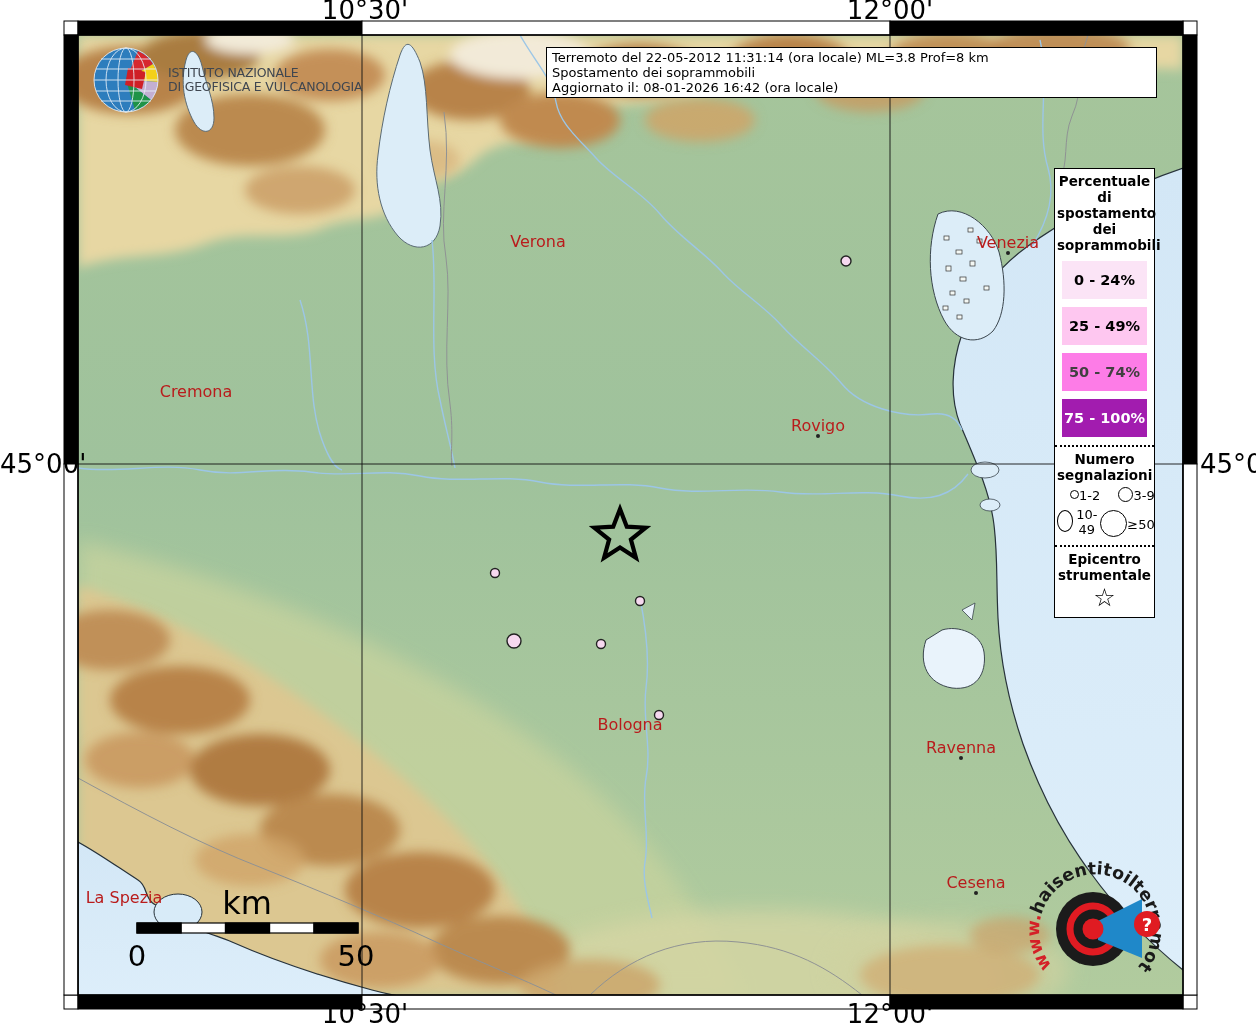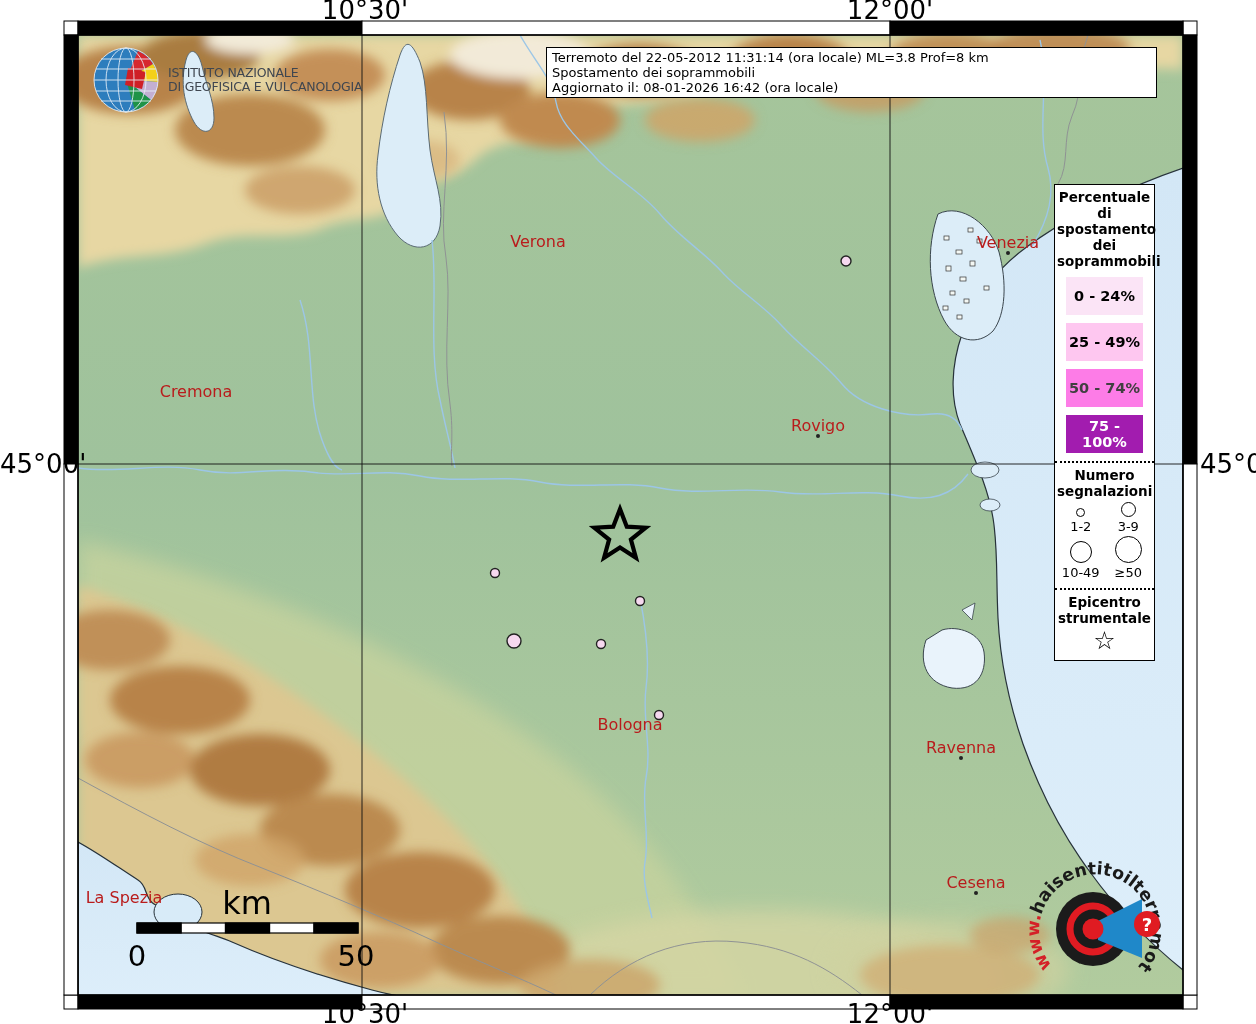--- a/index.html
+++ b/index.html
@@ -16,27 +16,27 @@
   #info-box{position:absolute;left:546px;top:47px;width:611px;box-sizing:border-box;
             background:#fff;border:1px solid #000;padding:2px 5px;font-size:13px;line-height:15px;}
   
   #ingv{position:absolute;left:92px;top:46px;display:flex;align-items:center;}
   #ingv-text{margin-left:8px;font-size:12.5px;line-height:14px;color:#3f4650;letter-spacing:-0.2px;}
   
   .city-label{position:absolute;transform:translate(-50%,-50%);font-size:16px;color:#b91c1c;white-space:nowrap;}
   .city-dot{position:absolute;width:4px;height:4px;background:#222;border-radius:50%;transform:translate(-50%,-50%);}
   
   #legend{position:absolute;left:1054px;top:168px;width:101px;box-sizing:border-box;background:#fff;
-          border:1.5px solid #000;text-align:center;padding:4px 2px 6px 2px;margin-top:16px;}
+          border:1.5px solid #000;text-align:center;padding:4px 2px 6px 2px;}
   .lg-title{font-weight:bold;font-size:13.5px;line-height:16px;}
-  .swatch{width:77px;height:38px;margin:8px auto 0 auto;display:flex;align-items:center;justify-content:center;
+  .swatch{width:85px;height:38px;margin:8px auto 0 auto;display:flex;align-items:center;justify-content:center;
           font-weight:bold;font-size:14.5px;}
   .lg-sep{border-top:2px dotted #000;margin:8px -2px 4px -2px;height:0;}
   .count-grid{display:grid;grid-template-columns:1fr 1fr;row-gap:2px;align-items:end;margin-top:3px;}
-  .count-cell{display:flex;flex-direction:column;align-items:center;justify-content:flex-end;}
+  .count-cell{display:flex;flex-direction:row;align-items:center;justify-content:flex-end;}
   .lg-circle{border:1.6px solid #000;border-radius:50%;background:#fff;}
   .c1{width:7px;height:7px;}  .c2{width:13px;height:13px;}
   .c3{width:20px;height:20px;}.c4{width:25px;height:25px;}
   .count-label{font-size:13px;margin-top:2px;}
   .lg-star{font-size:25px;line-height:26px;margin-top:2px;}
   
   #km-label{position:absolute;left:247px;top:903px;transform:translate(-50%,-50%);font-size:32px;}
   .sb-num{position:absolute;top:956px;transform:translate(-50%,-50%);font-size:29px;}
 </style>
 </head>

